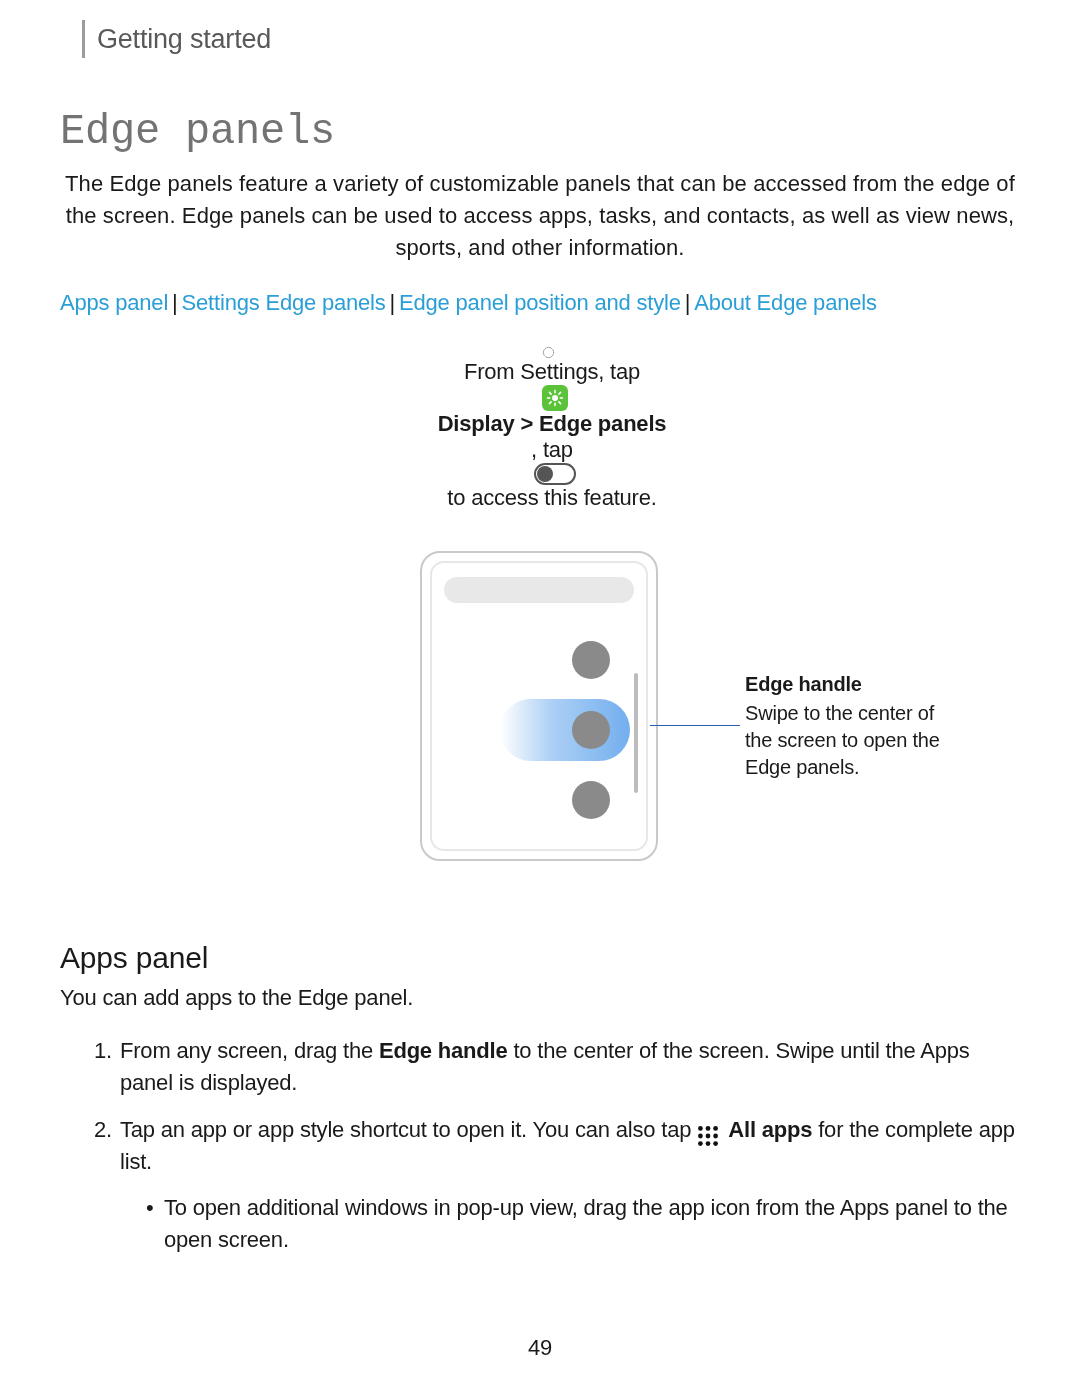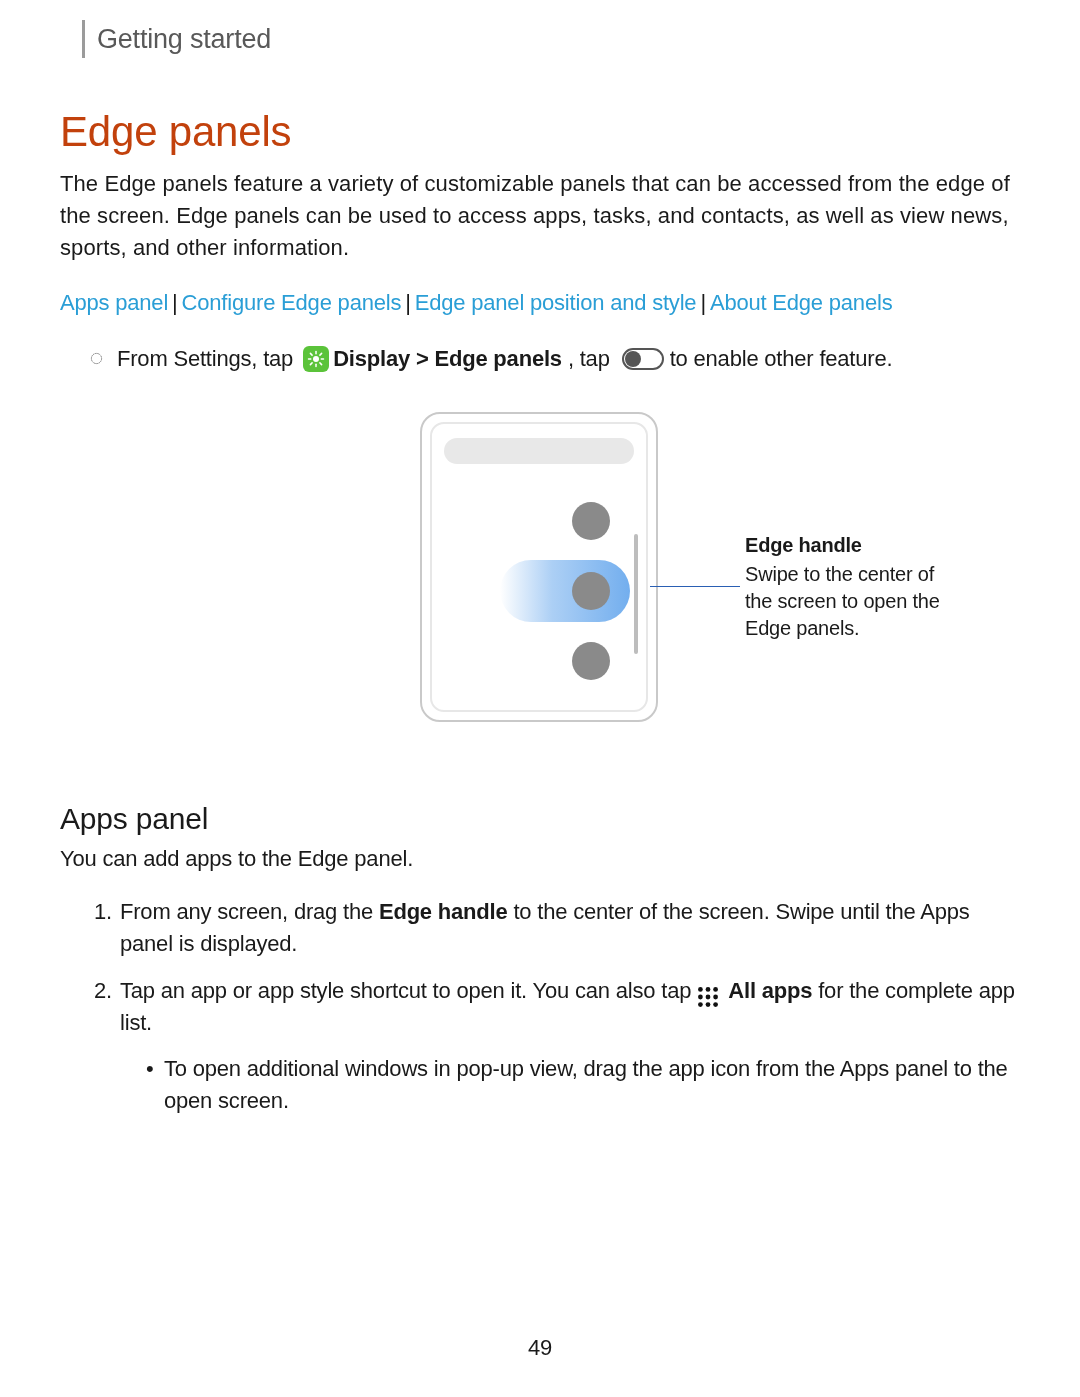--- a/index.html
+++ b/index.html
@@ -26,46 +26,48 @@
     background: #9b9b9b;
     margin-right: 12px;
   }
   .section-tab-label {
     font-size: 27px;
     color: #595959;
     font-weight: 400;
   }
   .h1 {
     font-size: 42px;
-    color: #c2410c;
+    color: #737373;
     font-weight: 400;
     margin-bottom: 12px;
+    font-family: Liberation Mono, monospace;
   }
   .body-text {
     font-size: 22px;
     line-height: 1.45;
     color: #1a1a1a;
     font-weight: 400;
     letter-spacing: 0.1px;
   }
-  .intro { margin-bottom: 26px; }
+  .intro { margin-bottom: 26px; text-align: center; }
   .links-row {
     font-size: 22px;
     color: #0f7da8;
     margin-bottom: 30px;
   }
   .links-row .sep { color: #1a1a1a; padding: 0 4px; }
   .link { color: #2a9ed6; }
   .instruction-line {
     display: flex;
     align-items: center;
     font-size: 22px;
     margin-left: 30px;
     margin-bottom: 40px;
     flex-wrap: wrap;
+    flex-direction: column;
   }
   .instruction-line .bullet-circle {
     width: 13px; height: 13px; margin-right: 14px; flex-shrink: 0;
   }
   .instruction-line .seg { margin-right: 6px; }
   .instruction-line .bold { font-weight: 700; }
   .display-icon {
     width: 26px; height: 26px; background: #5bc33a; border-radius: 6px;
     display: inline-flex; align-items: center; justify-content: center;
     margin: 0 4px; flex-shrink: 0;
@@ -175,21 +177,21 @@
 <div class="section-tab">
   <div class="section-tab-bar"></div>
   <span class="section-tab-label">Getting started</span>
 </div>
 
 <h1 class="h1">Edge panels</h1>
 
 <p class="body-text intro">The Edge panels feature a variety of customizable panels that can be accessed from the edge of the screen. Edge panels can be used to access apps, tasks, and contacts, as well as view news, sports, and other information.</p>
 
 <div class="links-row">
-  <span class="link">Apps panel</span><span class="sep">|</span><span class="link">Configure Edge panels</span><span class="sep">|</span><span class="link">Edge panel position and style</span><span class="sep">|</span><span class="link">About Edge panels</span>
+  <span class="link">Apps panel</span><span class="sep">|</span><span class="link">Settings Edge panels</span><span class="sep">|</span><span class="link">Edge panel position and style</span><span class="sep">|</span><span class="link">About Edge panels</span>
 </div>
 
 <div class="instruction-line">
   <svg class="bullet-circle" viewBox="0 0 14 14">
     <circle cx="7" cy="7" r="5.5" fill="none" stroke="#444" stroke-width="1" stroke-dasharray="1.2 1.2"></circle>
   </svg>
   <span class="seg">From Settings, tap</span>
   <span class="display-icon">
     <svg viewBox="0 0 24 24">
         <circle cx="12" cy="12" r="4" fill="#fff"></circle>
@@ -201,21 +203,21 @@
         <line x1="4.5" y1="4.5" x2="6.8" y2="6.8"></line>
           <line x1="17.2" y1="17.2" x2="19.5" y2="19.5"></line>
         <line x1="4.5" y1="19.5" x2="6.8" y2="17.2"></line>
           <line x1="17.2" y1="6.8" x2="19.5" y2="4.5"></line>
       </g>
     </svg>
   </span>
   <span class="seg bold"> Display &gt; Edge panels</span>
     <span class="seg">, tap</span>
   <span class="toggle-icon"></span>
-  <span class="seg">to enable other feature.</span>
+  <span class="seg">to access this feature.</span>
 </div>
 
 <div class="illustration-area">
   <div class="phone">
     <div class="phone-screen">
       <div class="search-pill"></div>
       <div class="swipe-glow"></div>
       <div class="app-dot dot1"></div>
       <div class="app-dot dot2"></div>
       <div class="app-dot dot3"></div>

